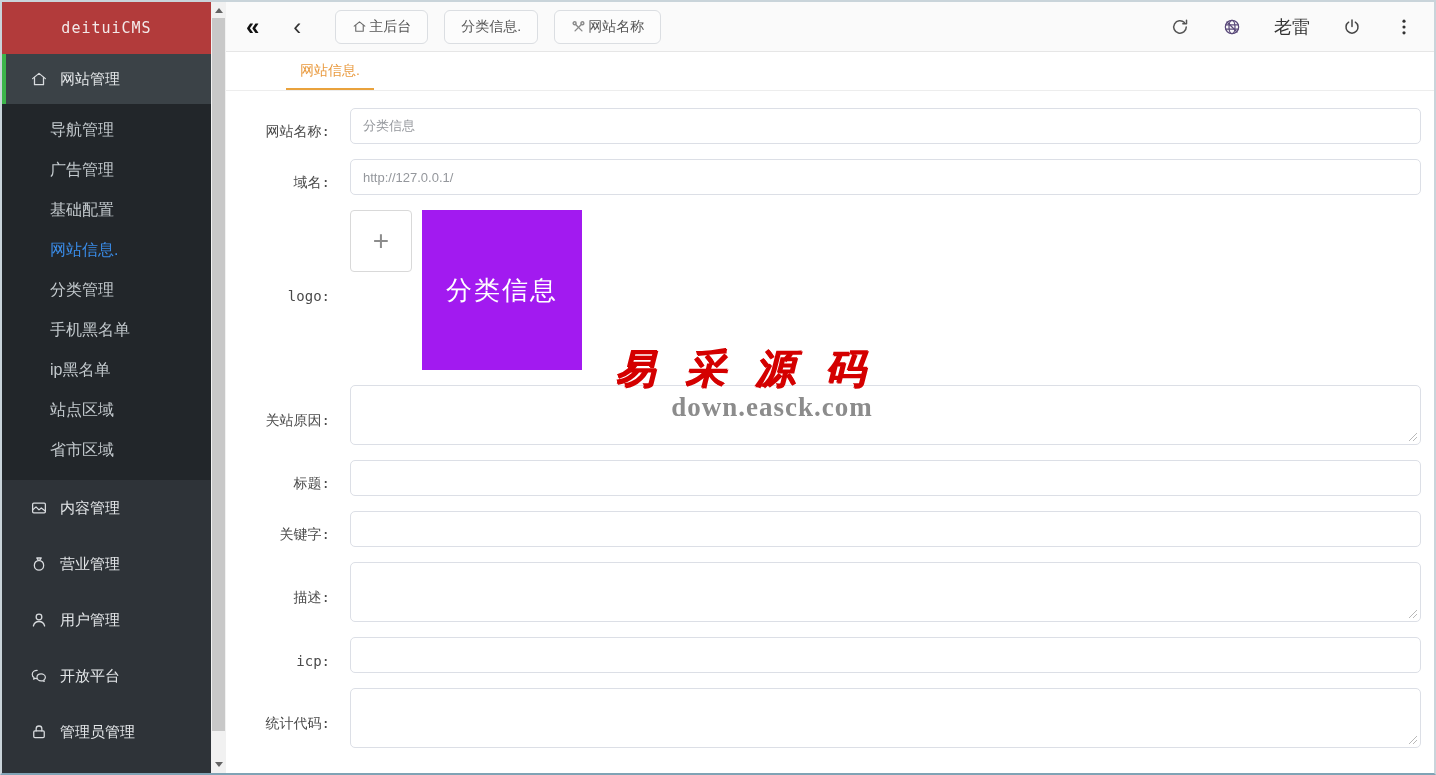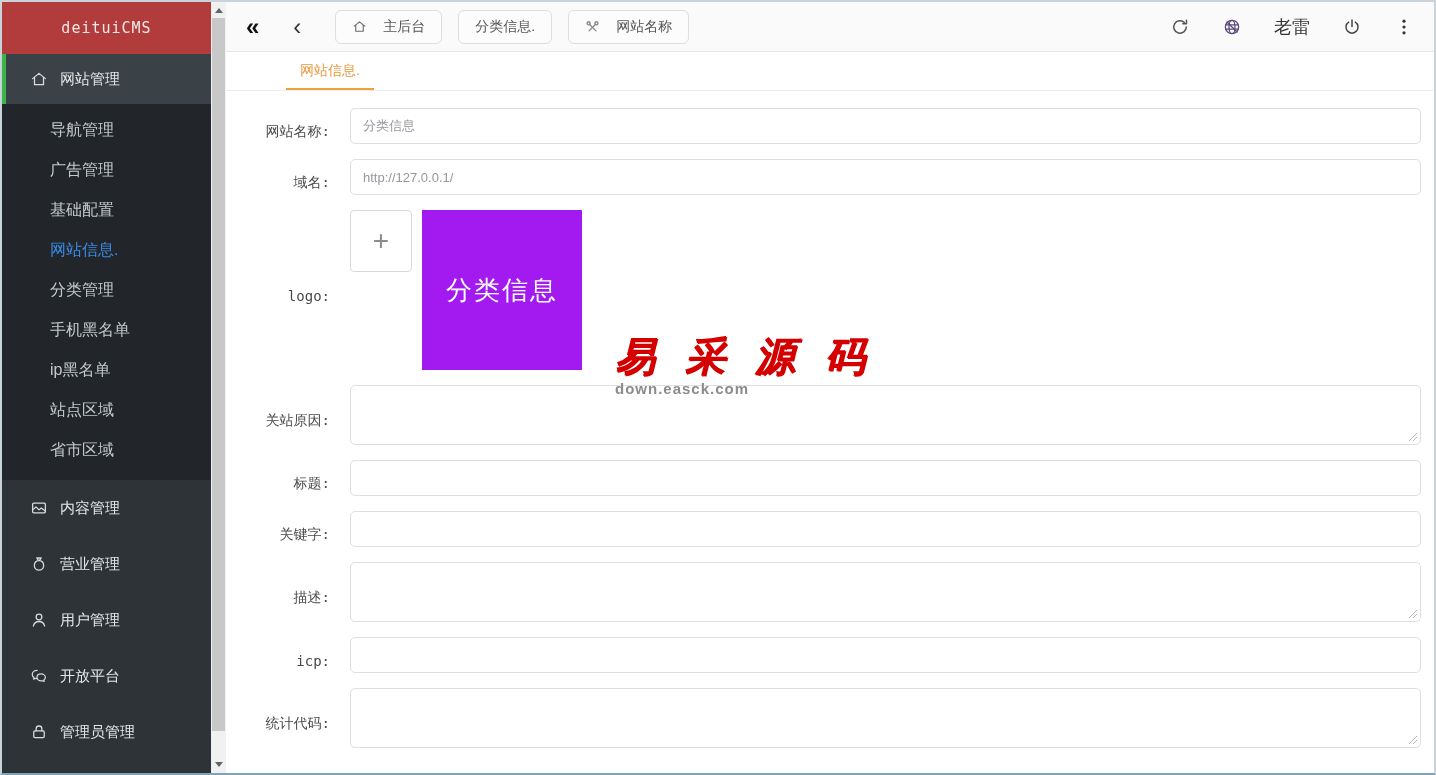--- a/index.html
+++ b/index.html
@@ -41,21 +41,21 @@
   .topbar {
     height:50px; flex:0 0 50px; background:#fafafa; border-bottom:1px solid #e6e6e6;
     display:flex; align-items:center; padding:0 16px 0 20px;
   }
   .tb-btn { background:none; border:none; cursor:pointer; color:#222; display:flex; align-items:center; }
   .collapse-glyph { font-size:24px; font-weight:700; line-height:1; color:#111; }
   .back-glyph { font-size:24px; line-height:1; color:#333; margin-left:34px; }
   .pills { display:flex; gap:16px; margin-left:34px; }
   .pill {
     height:34px; border:1px solid #dbdee2; border-radius:6px; background:#fcfcfc; color:#555;
-    font-size:14px; display:flex; align-items:center; gap:16px; padding:0 16px; cursor:pointer;
+    font-size:14px; display:flex; align-items:center; gap:2px; padding:0 16px; cursor:pointer;
   }
   .pill svg { width:15px; height:15px; }
   .tb-spacer { flex:1; }
   .tb-right { display:flex; align-items:center; gap:32px; padding-right:4px; }
   .tb-right svg { width:20px; height:20px; display:block; }
   .username { font-size:18px; color:#333; cursor:pointer; }
   
   .content { flex:1; position:relative; overflow:hidden; background:#fff; }
   .tabs-row { height:39px; border-bottom:1px solid #ededed; display:flex; }
   .ctab {
@@ -94,27 +94,27 @@
   }
   .logo-preview {
     width:160px; height:160px; display:flex; align-items:center; justify-content:center;
     color:#fff; font-size:26px; letter-spacing:2px;
   }
   
   .radio-row { display:flex; align-items:center; gap:8px; font-size:14px; color:#4a4a4a; }
   .radio-row input { width:14px; height:14px; accent-color:#555; cursor:pointer; }
   .radio-row .opt2 { margin-left:14px; }
   
-  .watermark { position:absolute; left:613px; top:332px; z-index:6; pointer-events:none; text-align:left; }
+  .watermark { position:absolute; left:613px; top:344px; z-index:6; pointer-events:none; text-align:right; }
   .wm1 {
     font-family:"DejaVu Serif", serif; font-weight:700; font-style:italic;
     font-size:40px; color:#d40000; letter-spacing:8px; line-height:1.1; text-shadow:1px 1px 0 #d40000;
   }
   .wm2 {
-    font-family:Liberation Sans, sans-serif; font-weight:700; font-size:15px; color:#8c8c8c; margin-top:2px; letter-spacing:1px;
+    font-family:Liberation Serif, serif; font-weight:700; font-size:27px; color:#8c8c8c; margin-top:2px; letter-spacing:1px;
   }
   svg { stroke-linecap:round; stroke-linejoin:round; }
 </style>
 </head>
 <body>
 
 <div class="window">
 
   <aside class="sidebar">
     <div class="brand">deituiCMS</div>

